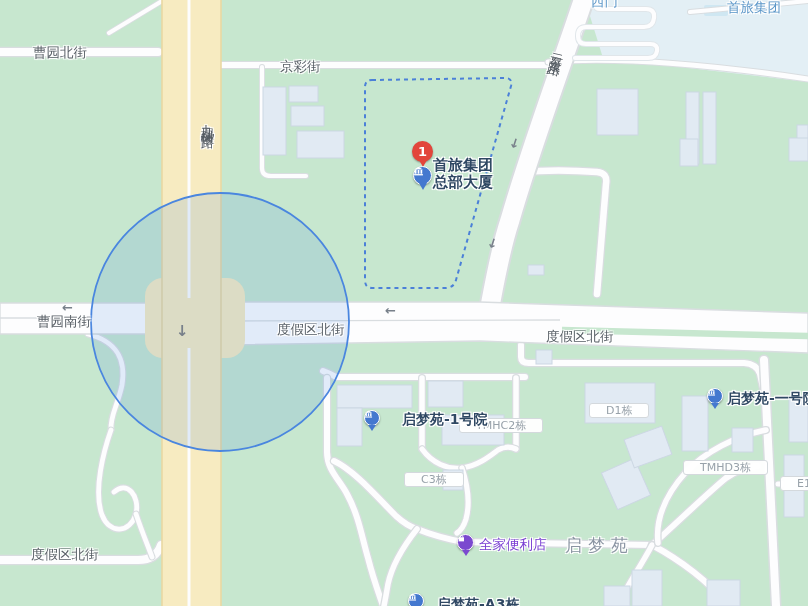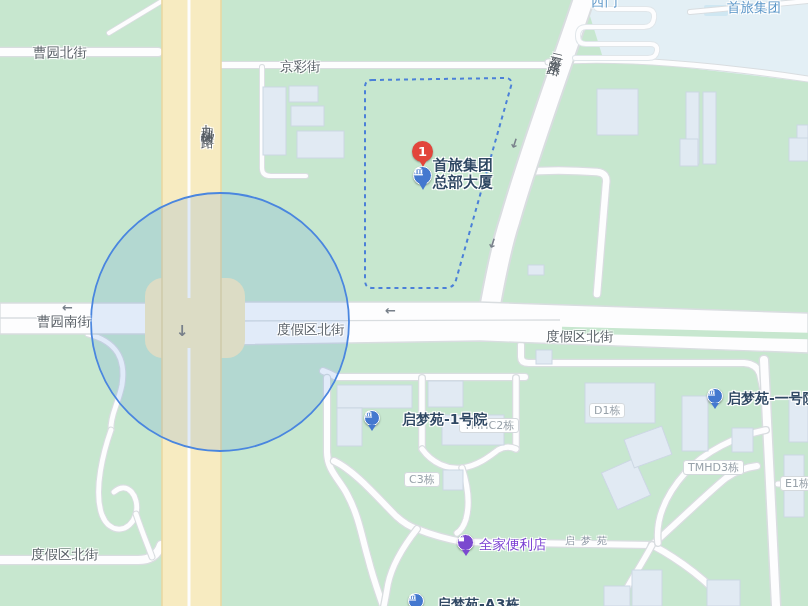--- a/index.html
+++ b/index.html
@@ -24,25 +24,25 @@
   .circle-overlay{fill:var(--circle-fill);stroke:var(--circle-stroke);stroke-width:1.8;}
   .dashed{fill:none;stroke:var(--dash-blue);stroke-width:2;stroke-dasharray:4 4;stroke-linejoin:round;}
   
   .lbl{position:absolute;white-space:nowrap;font-size:13.5px;color:var(--street-gray);
        text-shadow:-1px -1px 0 #fff,1px -1px 0 #fff,-1px 1px 0 #fff,1px 1px 0 #fff,0 0 3px #fff;}
   .lbl.vert{writing-mode:vertical-rl;letter-spacing:3px;}
   .lbl.tilt{transform:rotate(14deg);transform-origin:top left;}
   .lbl.blue{color:var(--blue-text);}
   .lbl.dark{color:var(--label-dark);font-weight:bold;font-size:14px;}
   .lbl.big{font-size:15px;line-height:17px;}
-  .lbl.area{color:var(--area-gray);font-size:10px;letter-spacing:6px;}
+  .lbl.area{color:var(--area-gray);font-size:17px;letter-spacing:6px;}
   .lbl.purple{color:var(--fam-purple);font-weight:normal;font-size:13.5px;}
   .arrow{position:absolute;color:#78808a;font-size:13px;font-weight:bold;text-shadow:none;}
   .badge{position:absolute;background:rgba(255,255,255,.96);border:1px solid var(--badge-border);
-         border-radius:3px;color:var(--badge-gray);font-size:11px;line-height:13px;padding:0 4px;white-space:nowrap;}
+         border-radius:3px;color:var(--badge-gray);font-size:11px;line-height:13px;padding:0 16px;white-space:nowrap;}
   
   .pin{position:absolute;}
   .pin .dot{border-radius:50%;box-sizing:border-box;display:flex;align-items:center;justify-content:center;
             box-shadow:0 1px 2px rgba(0,0,0,.35);}
   .tail{position:absolute;width:0;height:0;border-left:4px solid transparent;border-right:4px solid transparent;}
   .red-pin .dot{width:21px;height:21px;background:var(--marker-red);color:#fff;font-size:13px;font-weight:bold;}
   .red-pin .tail{border-top:7px solid var(--marker-red);left:6.5px;top:19px;}
   .blue-pin .dot{width:19px;height:19px;background:var(--poi-blue);border:1.5px solid #fff;}
   .blue-pin .tail{border-top:7px solid var(--poi-blue);left:5.5px;top:17px;}
   .sm-pin .dot{width:16px;height:16px;background:var(--poi-blue);border:1.5px solid #fff;}

